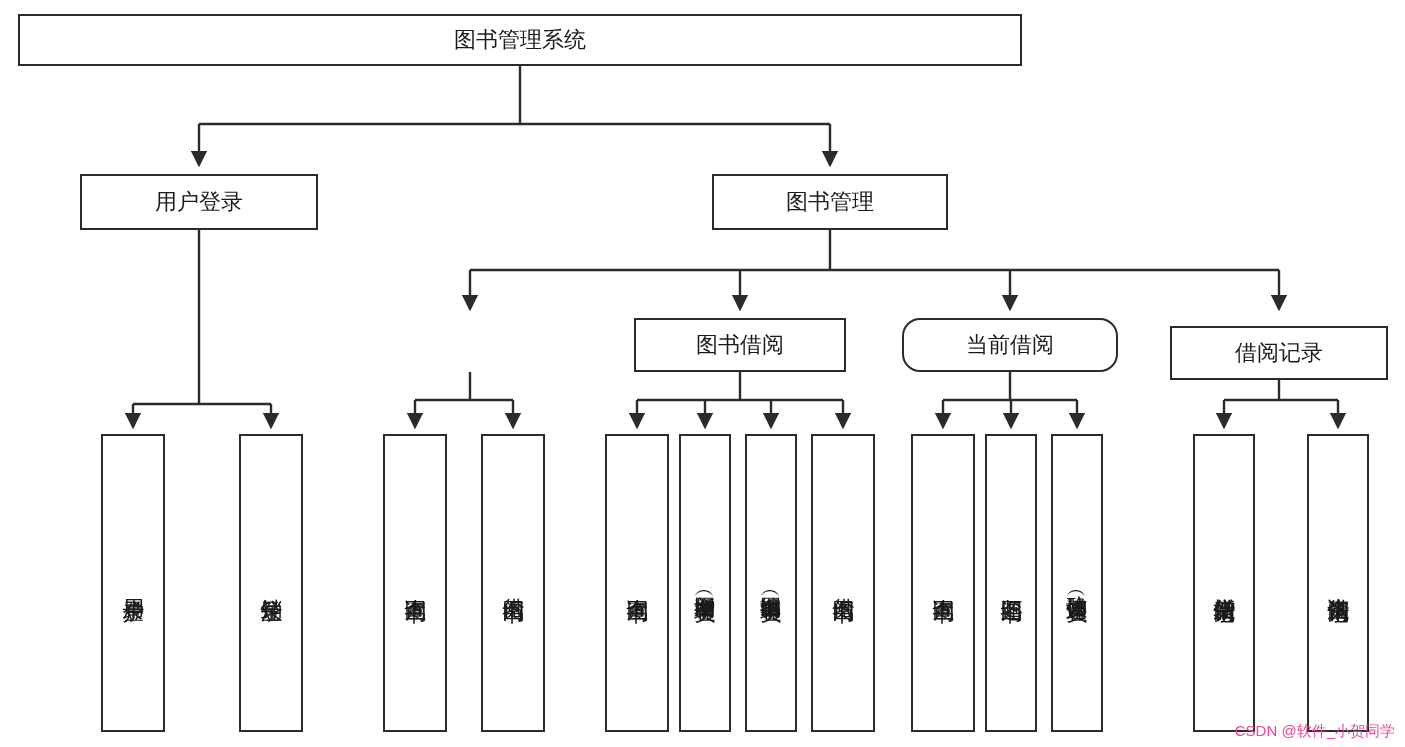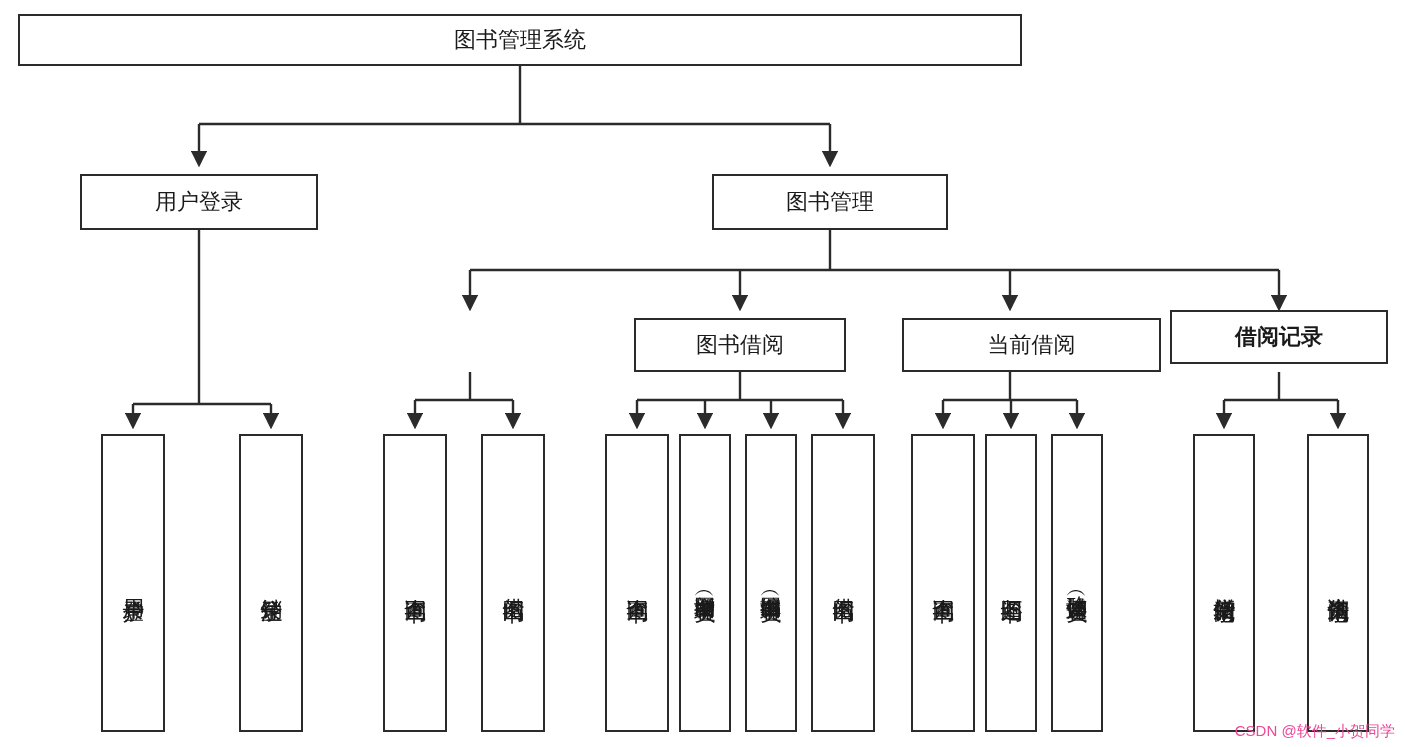--- a/index.html
+++ b/index.html
@@ -118,23 +118,23 @@
 
   <div class="node h" style="left:18px; top:14px; width:1004px; height:52px;">图书管理系统</div>
 
   <div class="node h" style="left:80px; top:174px; width:238px; height:56px;">用户登录</div>
 
   <div class="node h" style="left:712px; top:174px; width:236px; height:56px;">图书管理</div>
 
 
   <div class="node h" style="left:634px; top:318px; width:212px; height:54px;">图书借阅</div>
 
-  <div class="node h" style="left:902px; top:318px; width:259px; height:54px;">当前借阅</div>
+  <div class="node h" style="left:902px; top:318px; width:216px; height:54px;border-radius:18px;">当前借阅</div>
 
-  <div class="node h" style="left:1170px; top:310px; width:218px; height:54px;font-weight:bold;">借阅记录</div>
+  <div class="node h" style="left:1170px; top:326px; width:218px; height:54px;">借阅记录</div>
 
   <div class="node v" style="left:101px; top:434px; width:64px; height:298px;">用户登录</div>
 
   <div class="node v" style="left:239px; top:434px; width:64px; height:298px;">注销登录</div>
 
   <div class="node v" style="left:383px; top:434px; width:64px; height:298px;">查询图书</div>
 
   <div class="node v" style="left:481px; top:434px; width:64px; height:298px;">借阅图书</div>
 
   <div class="node v" style="left:605px; top:434px; width:64px; height:298px;">查询图书</div>

